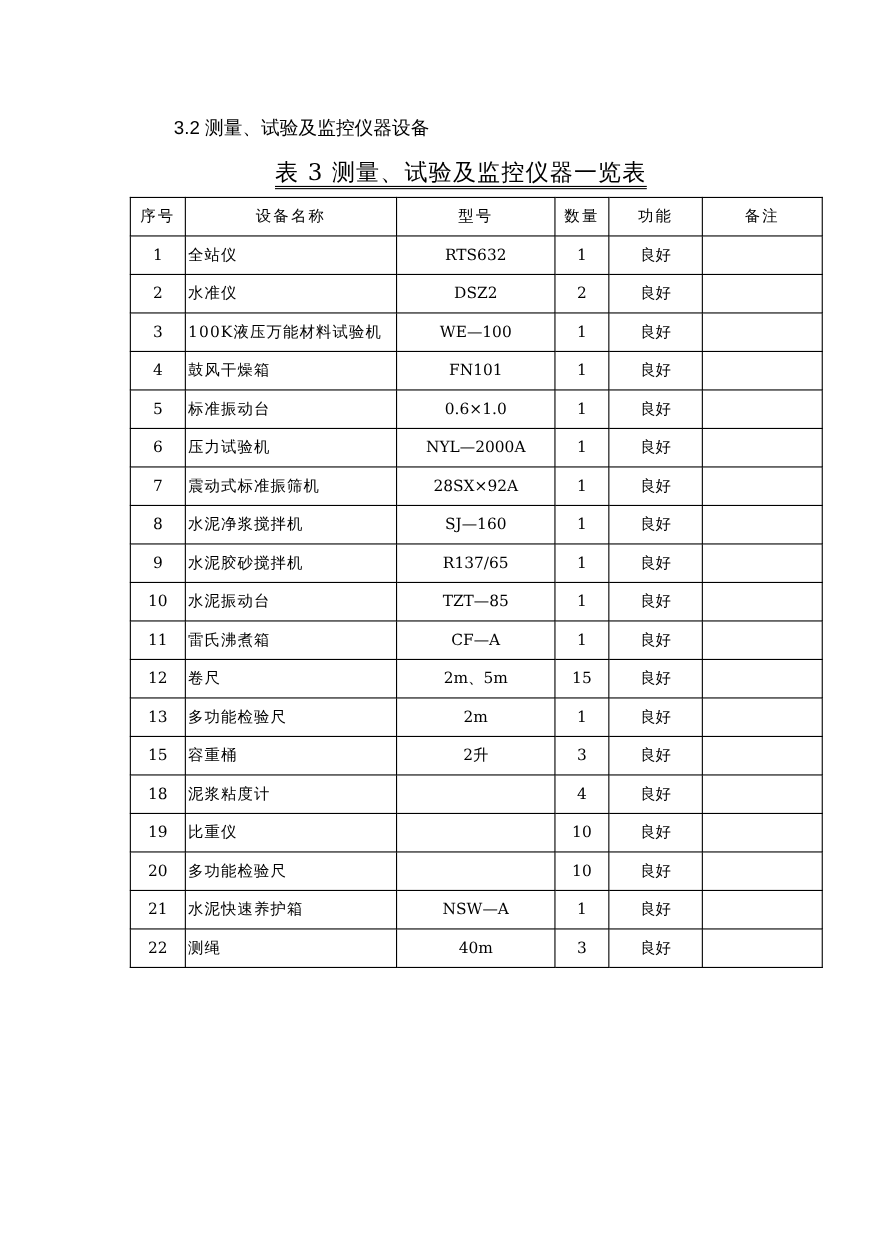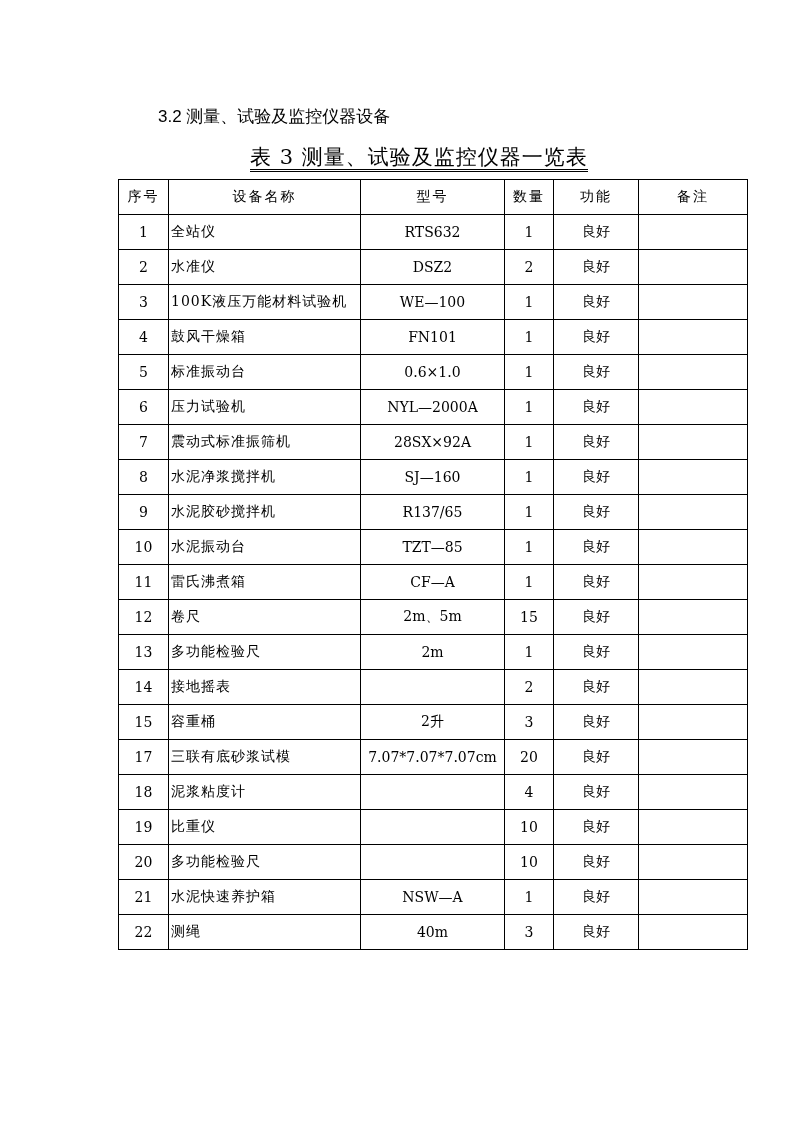--- a/index.html
+++ b/index.html
@@ -195,44 +195,28 @@
       </tr>
       <tr>
         <td>13</td>
         <td class="name">多功能检验尺</td>
         <td>2m</td>
         <td>1</td>
         <td>良好</td>
         <td></td>
       </tr>
       <tr>
-        <td>14</td>
-        <td class="name">接地摇表</td>
-        <td></td>
-        <td>2</td>
-        <td>良好</td>
-        <td></td>
-      </tr>
-      <tr>
         <td>15</td>
         <td class="name">容重桶</td>
         <td>2升</td>
         <td>3</td>
         <td>良好</td>
         <td></td>
       </tr>
       <tr>
-        <td>17</td>
-        <td class="name">三联有底砂浆试模</td>
-        <td>7.07*7.07*7.07cm</td>
-        <td>20</td>
-        <td>良好</td>
-        <td></td>
-      </tr>
-      <tr>
         <td>18</td>
         <td class="name">泥浆粘度计</td>
         <td></td>
         <td>4</td>
         <td>良好</td>
         <td></td>
       </tr>
       <tr>
         <td>19</td>
         <td class="name">比重仪</td>

